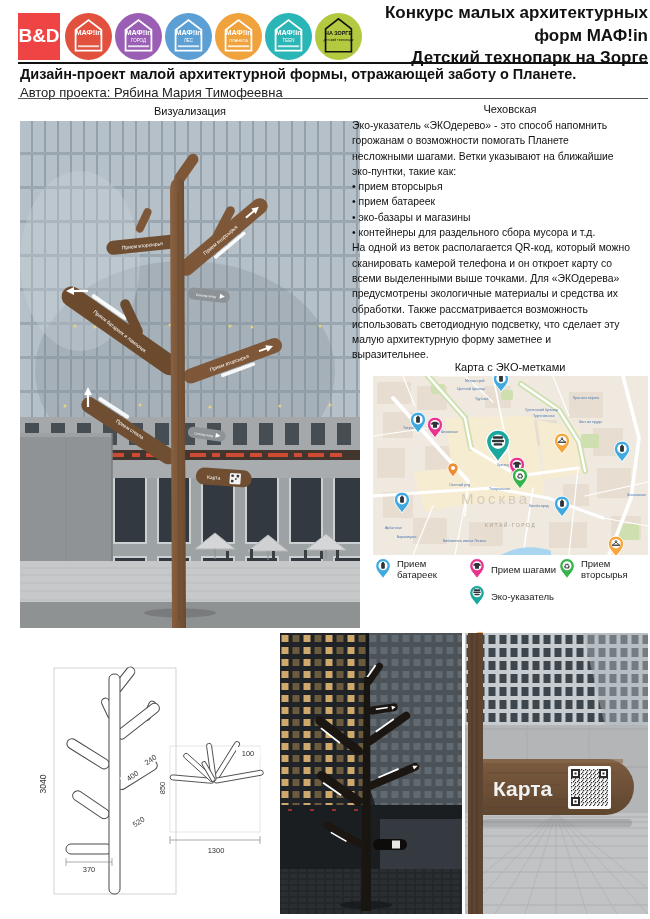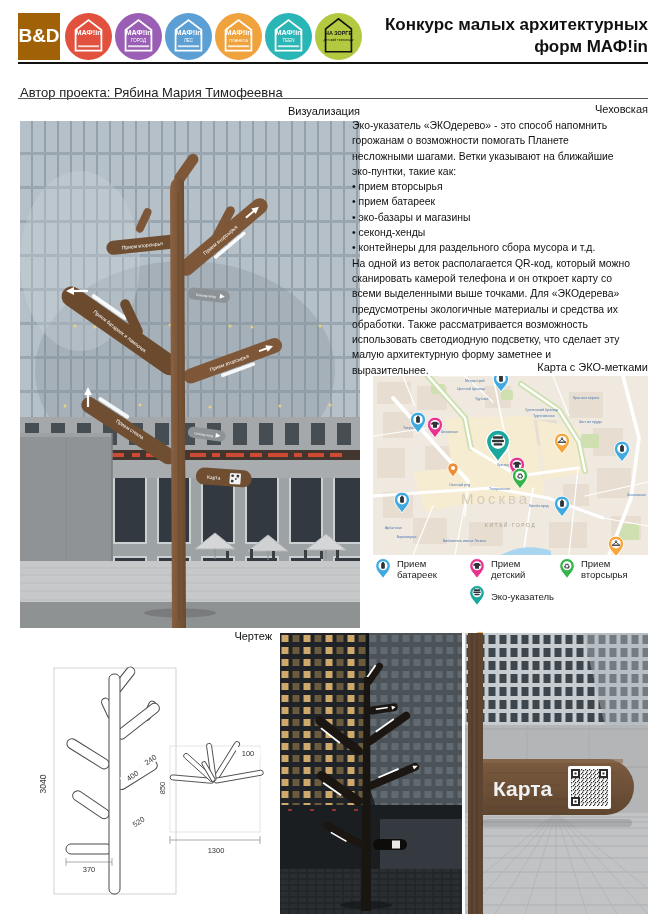--- a/index.html
+++ b/index.html
@@ -2,32 +2,32 @@
 <html><head>
 <meta charset="utf-8">
 <style>
   html,body{margin:0;padding:0;background:#e9e9e9;}
   .page{position:relative;width:650px;height:919px;background:#ffffff;overflow:hidden;
         font-family:"Liberation Sans",sans-serif;color:#1a1a1a;}
   svg text{font-family:"Liberation Sans",sans-serif;}
 
   
   .hdr{position:absolute;left:18px;top:11px;width:630px;height:50px;display:flex;align-items:center;}
-  .logo-box{width:56px;height:47px;background:#a16207;color:#fff;display:flex;align-items:center;
+  .logo-box{width:56px;height:47px;background:#ef4444;color:#fff;display:flex;align-items:center;
             justify-content:center;font-weight:bold;font-size:19px;}
   .badges{display:flex;gap:3px;margin-left:5px;}
   .badge{width:47px;height:47px;border-radius:50%;flex:0 0 auto;}
   .contest{margin-left:auto;text-align:right;font-weight:bold;font-size:17px;line-height:1.32;color:#111;}
   .rule-thick{position:absolute;left:18px;width:630px;top:62px;height:2px;background:#111;}
   .rule-thin{position:absolute;left:18px;width:630px;top:98px;height:1px;background:#555;}
 
   .title{position:absolute;left:20px;top:66px;font-size:14.5px;font-weight:bold;color:#111;}
   .author{position:absolute;left:20px;top:85px;font-size:13px;color:#222;}
 
-  .sec-head{position:absolute;font-size:11px;color:#111;text-align:right;}
+  .sec-head{position:absolute;font-size:11px;color:#111;text-align:center;}
   #viz-head{left:20px;top:105px;width:340px;}
   #desc-head{left:372px;top:103px;width:276px;}
   #map-head{left:372px;top:361px;width:276px;}
   #draw-head{left:18px;top:630px;width:254px;}
 
   .viz-photo{position:absolute;left:20px;top:121px;width:340px;height:507px;}
   .desc-body{position:absolute;left:352px;top:118px;width:278px;font-size:10.4px;line-height:1.47;color:#111;}
   .desc-body p{margin:0;}
   .desc-body ul{margin:0;padding:0;list-style:none;}
   .desc-body li::before{content:"• ";}
@@ -101,31 +101,32 @@
       <div class="badge" style="background:#b3c93f">
         <svg viewBox="0 0 40 40" width="47" height="47">
           <path d="M9,33 V13.5 L20,5 L31,13.5 V33 Z" fill="none" stroke="#111" stroke-width="1.4"></path>
           <text x="20" y="18.5" font-size="4.6" font-weight="bold" fill="#111" text-anchor="middle">НА ЗОРГЕ</text>
           <text x="20" y="23.5" font-size="3.0" fill="#111" text-anchor="middle">детский технопарк</text>
         </svg>
       </div>
     </div>
     <div class="contest">
       <div>Конкурс малых архитектурных форм МАФ!in</div>
+      <div>Детский технопарк на Зорге</div>
     </div>
   </div>
   <div class="rule-thick"></div>
 
+  <div class="title">Дизайн-проект малой архитектурной формы, отражающей заботу о Планете.</div>
   <div class="author">Автор проекта: Рябина Мария Тимофеевна</div>
   <div class="rule-thin"></div>
 
   <div class="sec-head" id="viz-head">Визуализация</div>
   <div class="sec-head" id="desc-head">Чеховская</div>
   <div class="sec-head" id="map-head">Карта с ЭКО-метками</div>
-  <div class="sec-head" id="draw-head">Чертеж</div>
 
   <svg class="viz-photo" viewBox="0 0 340 507">
     <defs>
       <pattern id="pGlass" width="13" height="34" patternUnits="userSpaceOnUse">
         <rect width="13" height="34" fill="#b5c0c8"></rect>
         <rect x="11" width="2" height="34" fill="#94a1ab"></rect>
         <rect y="31" width="13" height="3" fill="#9aa7b0"></rect>
       </pattern>
       <pattern id="pStone" width="26" height="42" patternUnits="userSpaceOnUse">
         <rect width="26" height="42" fill="#a4a8aa"></rect>
@@ -304,21 +305,20 @@
       <line x1="158" y1="70" x2="159" y2="500" stroke="#5e4026" stroke-width="1" opacity="0.5"></line>
     </g>
   </svg>
 
   <div class="desc-body">
     <p>Эко-указатель «ЭКОдерево» - это способ напомнить горожанам о возможности помогать Планете несложными шагами. Ветки указывают на ближайшие эко-пунтки, такие как:</p>
     <ul>
       <li>прием вторсырья</li>
       <li>прием батареек</li>
       <li>эко-базары и магазины</li>
-      <li>секонд-хенды</li>
       <li>контейнеры для раздельного сбора мусора и т.д.</li>
     </ul>
     <p>На одной из веток располагается QR-код, который можно сканировать камерой телефона и он откроет карту со всеми выделенными выше точками. Для «ЭКОдерева» предусмотрены экологичные материалы и средства их обработки. Также рассматривается возможность использовать светодиодную подсветку, что сделает эту малую архитектурную форму заметнее и выразительнее.</p>
   </div>
 
   <svg class="map-svg" viewBox="0 0 275 179">
     <defs>
       <g id="pin-battery">
         <path d="M0,0 C-2.5,-4.5 -8,-8.5 -8,-14 A8,8 0 1 1 8,-14 C8,-8.5 2.5,-4.5 0,0 Z" fill="#3fa9e0" stroke="#fff" stroke-width="1"></path>
         <circle cx="0" cy="-14" r="5" fill="#fff"></circle>
@@ -458,21 +458,21 @@
       <div class="legend-item">
         <svg class="legend-pin" viewBox="-11 -23 22 25">
             <use href="#pin-battery"></use>
           </svg>
         <span>Прием батареек</span>
       </div>
       <div class="legend-item">
         <svg class="legend-pin" viewBox="-11 -23 22 25">
             <use href="#pin-clothes"></use>
           </svg>
-        <span>Прием детский</span>
+        <span>Прием шагами</span>
       </div>
       <div class="legend-item">
         <svg class="legend-pin" viewBox="-11 -23 22 25">
             <use href="#pin-recycle"></use>
           </svg>
         <span>Прием вторсырья</span>
       </div>
     </div>
     <div class="legend-row2">
       <div class="legend-item">

